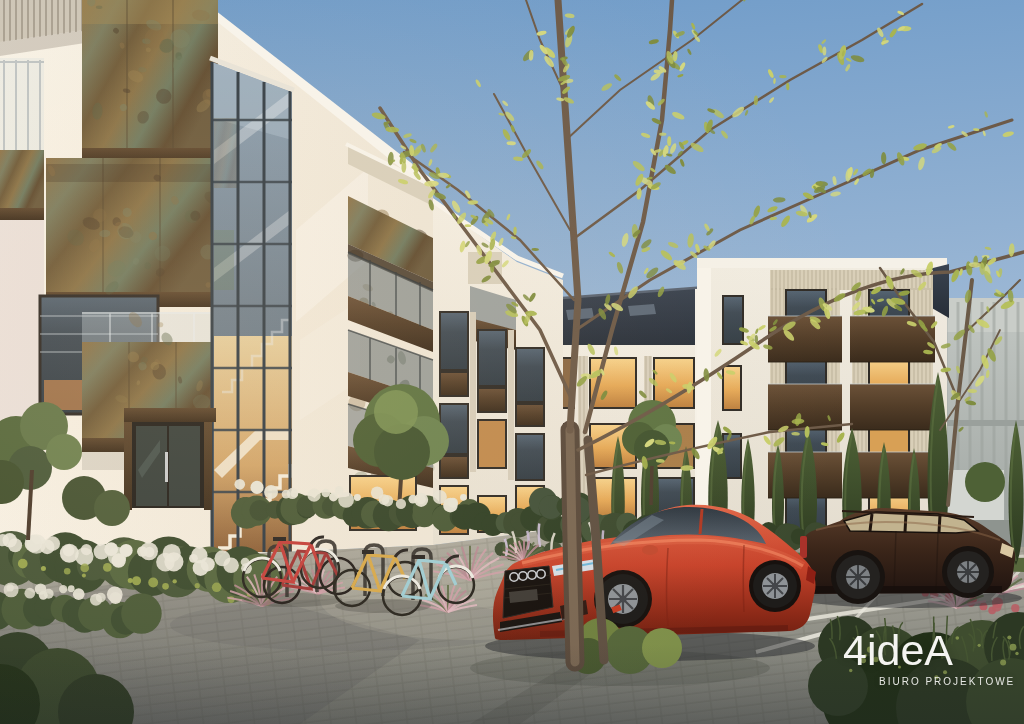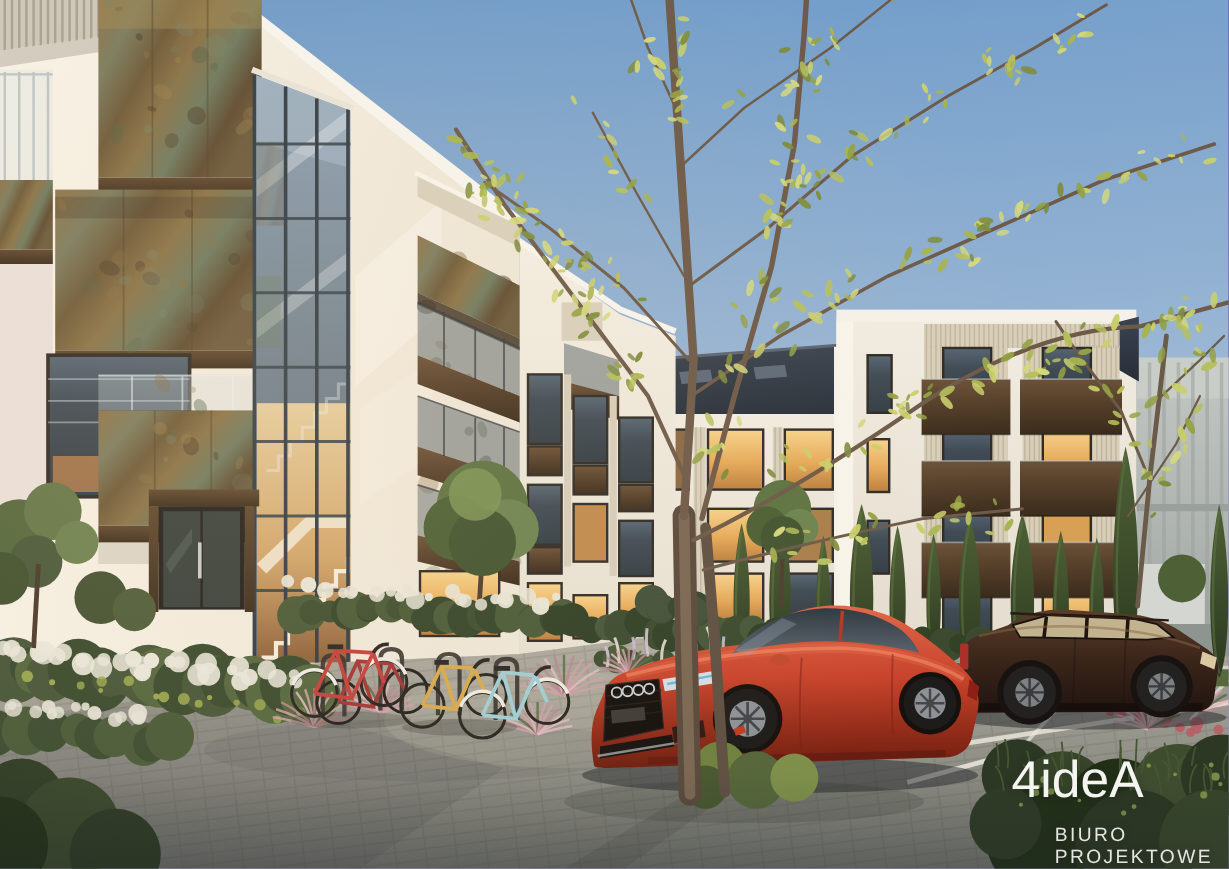--- a/index.html
+++ b/index.html
@@ -2,21 +2,21 @@
 <html><head>
 <meta charset="utf-8">
 <style>
   html,body{margin:0;padding:0;background:#20242b;}
   .stage{position:relative;width:1024px;height:724px;overflow:hidden;
          background:#8b5cf6;font-family:"Liberation Sans",sans-serif;}
   .stage svg{position:absolute;left:0;top:0;display:block;}
   .watermark{position:absolute;left:843px;top:629px;color:#f4f4f1;
              text-shadow:0 0 8px rgba(20,25,15,.25);user-select:none;}
   .watermark .brand{font-size:43px;line-height:1;font-weight:400;letter-spacing:0;}
-  .watermark .tagline{font-size:16px;letter-spacing:2px;margin-top:16px;
+  .watermark .tagline{font-size:10px;letter-spacing:2px;margin-top:4px;
                       padding-left:36px;opacity:.93;}
 </style>
 </head>
 <body>
 
 <div class="stage">
 <svg id="scene" width="1024" height="724" viewBox="0 0 1024 724" role="img">
 <defs>
   <linearGradient id="skyG" x1="0" y1="0" x2="0.12" y2="1">
     <stop offset="0" stop-color="#6d9ac8"></stop>

